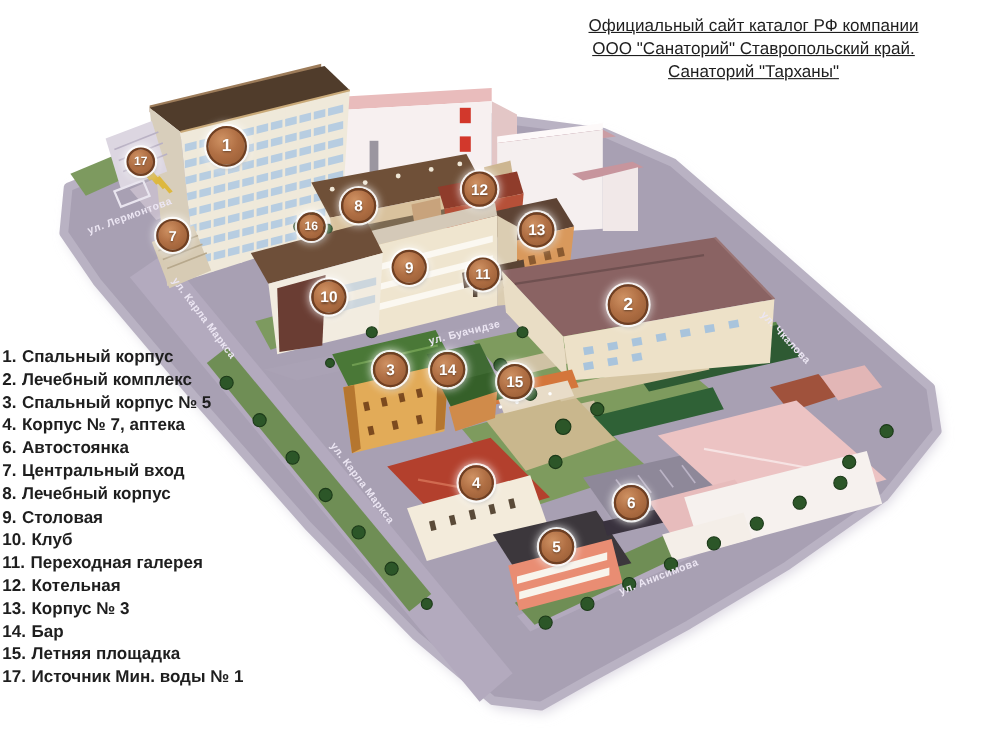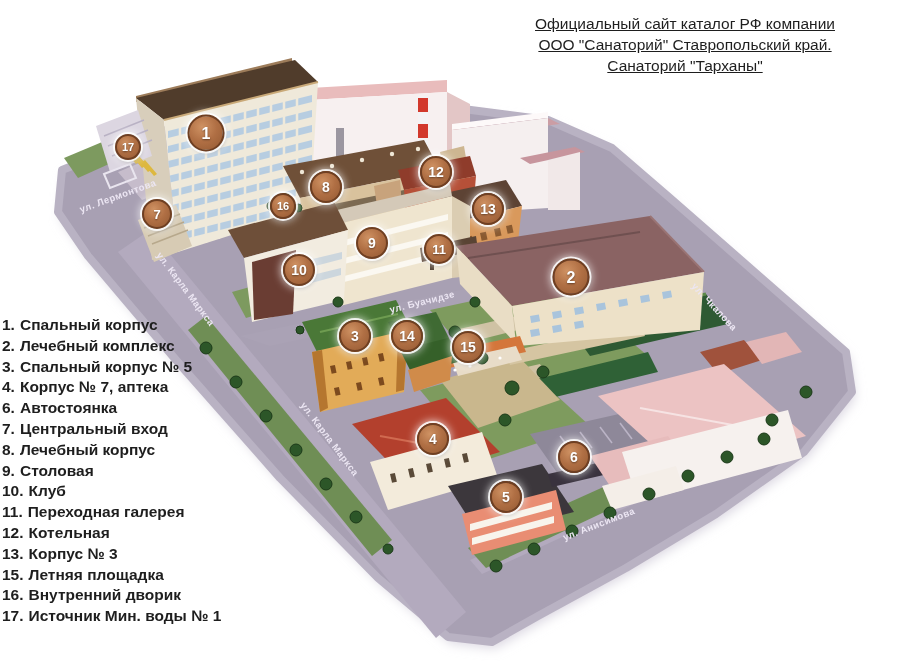--- a/index.html
+++ b/index.html
@@ -361,18 +361,18 @@
     <div class="legend-row"><span class="ln">3.</span><span class="lt">Спальный корпус № 5</span></div>
     <div class="legend-row"><span class="ln">4.</span><span class="lt">Корпус № 7, аптека</span></div>
     <div class="legend-row"><span class="ln">6.</span><span class="lt">Автостоянка</span></div>
     <div class="legend-row"><span class="ln">7.</span><span class="lt">Центральный вход</span></div>
     <div class="legend-row"><span class="ln">8.</span><span class="lt">Лечебный корпус</span></div>
     <div class="legend-row"><span class="ln">9.</span><span class="lt">Столовая</span></div>
     <div class="legend-row"><span class="ln">10.</span><span class="lt">Клуб</span></div>
     <div class="legend-row"><span class="ln">11.</span><span class="lt">Переходная галерея</span></div>
     <div class="legend-row"><span class="ln">12.</span><span class="lt">Котельная</span></div>
     <div class="legend-row"><span class="ln">13.</span><span class="lt">Корпус № 3</span></div>
+    <div class="legend-row"><span class="ln">14.</span><span class="lt">Бар</span></div>
     <div class="legend-row"><span class="ln">15.</span><span class="lt">Летняя площадка</span></div>
-    <div class="legend-row"><span class="ln">16.</span><span class="lt">Внутренний дворик</span></div>
     <div class="legend-row"><span class="ln">17.</span><span class="lt">Источник Мин. воды № 1</span></div>
   </div>
 
 </div>
 
 </body></html>

